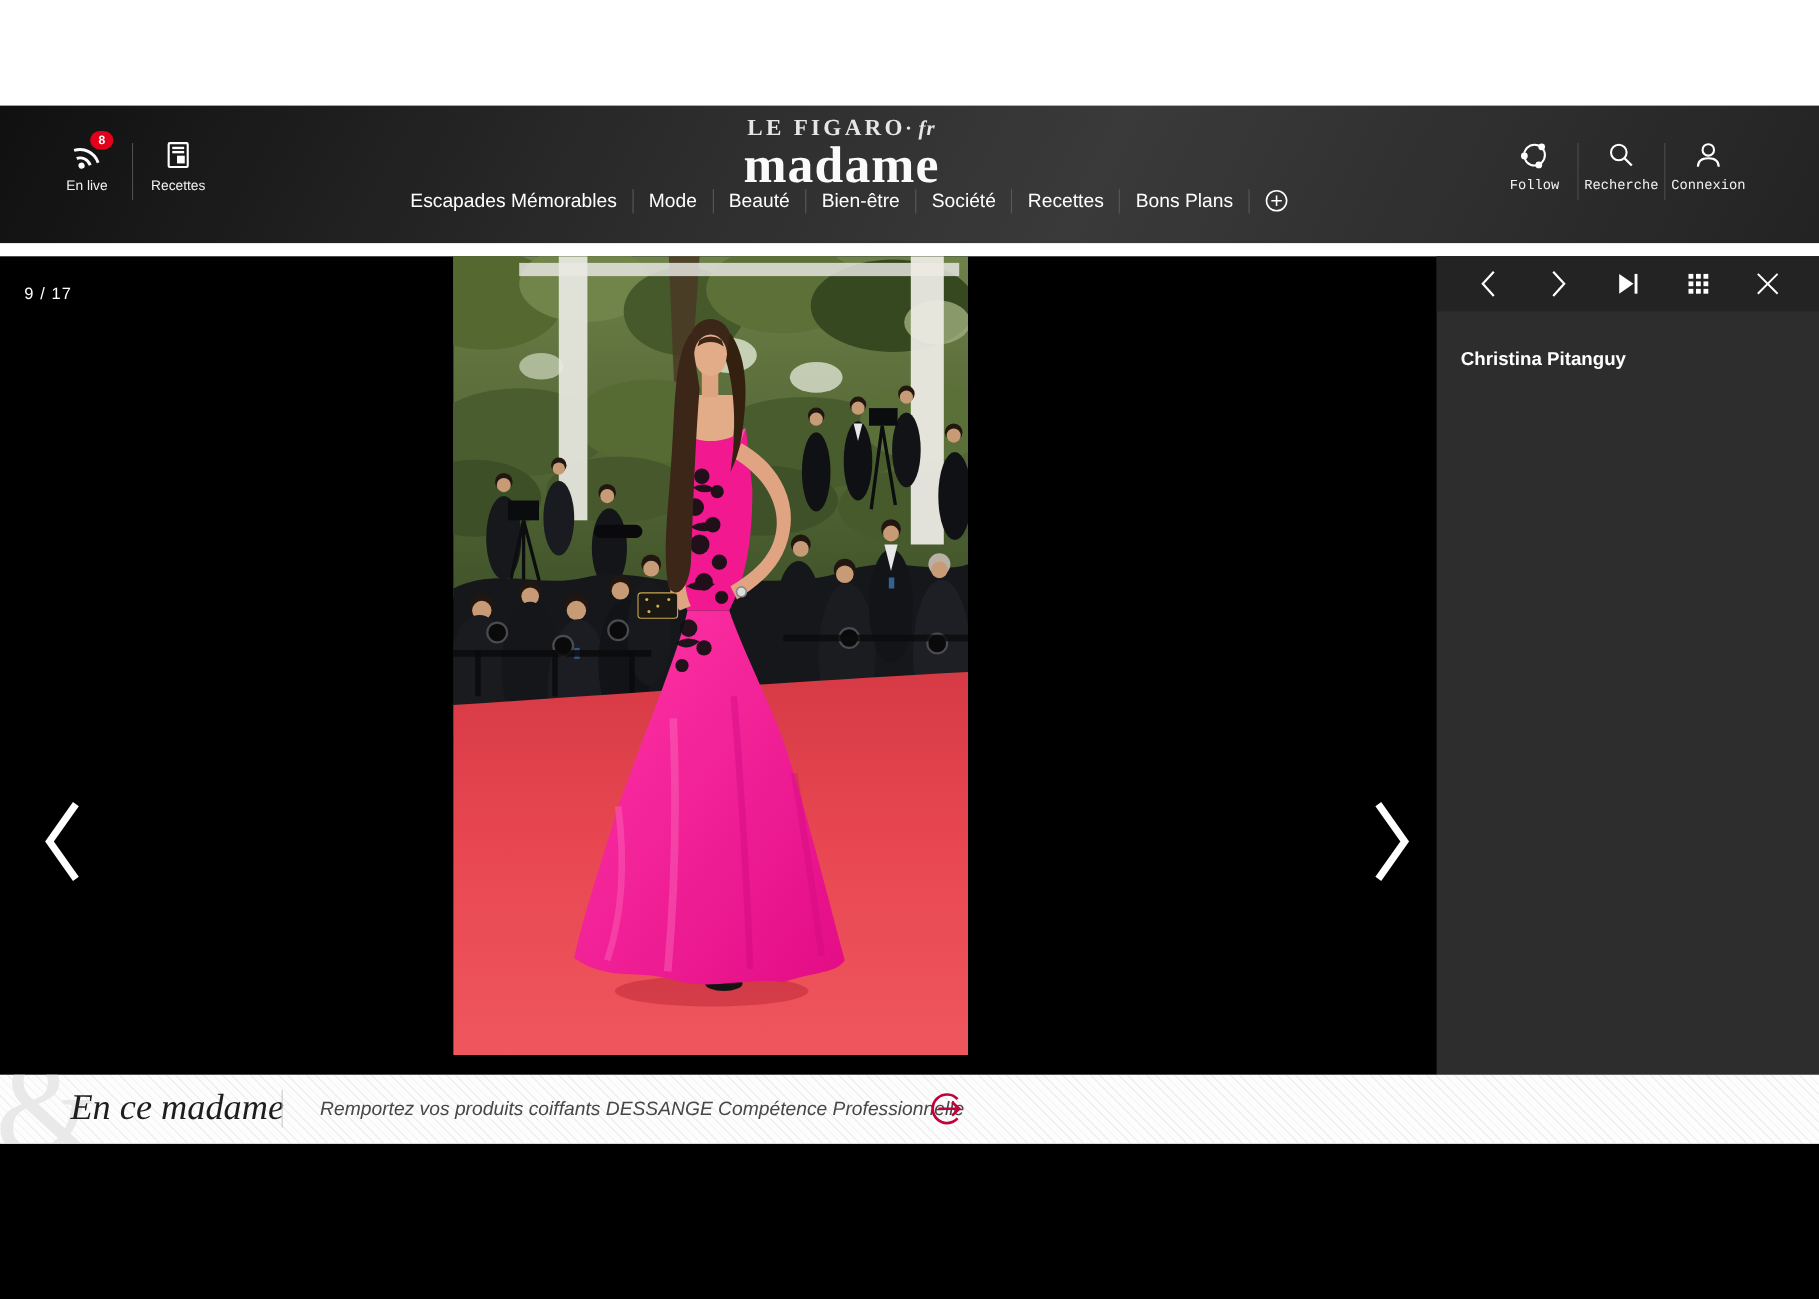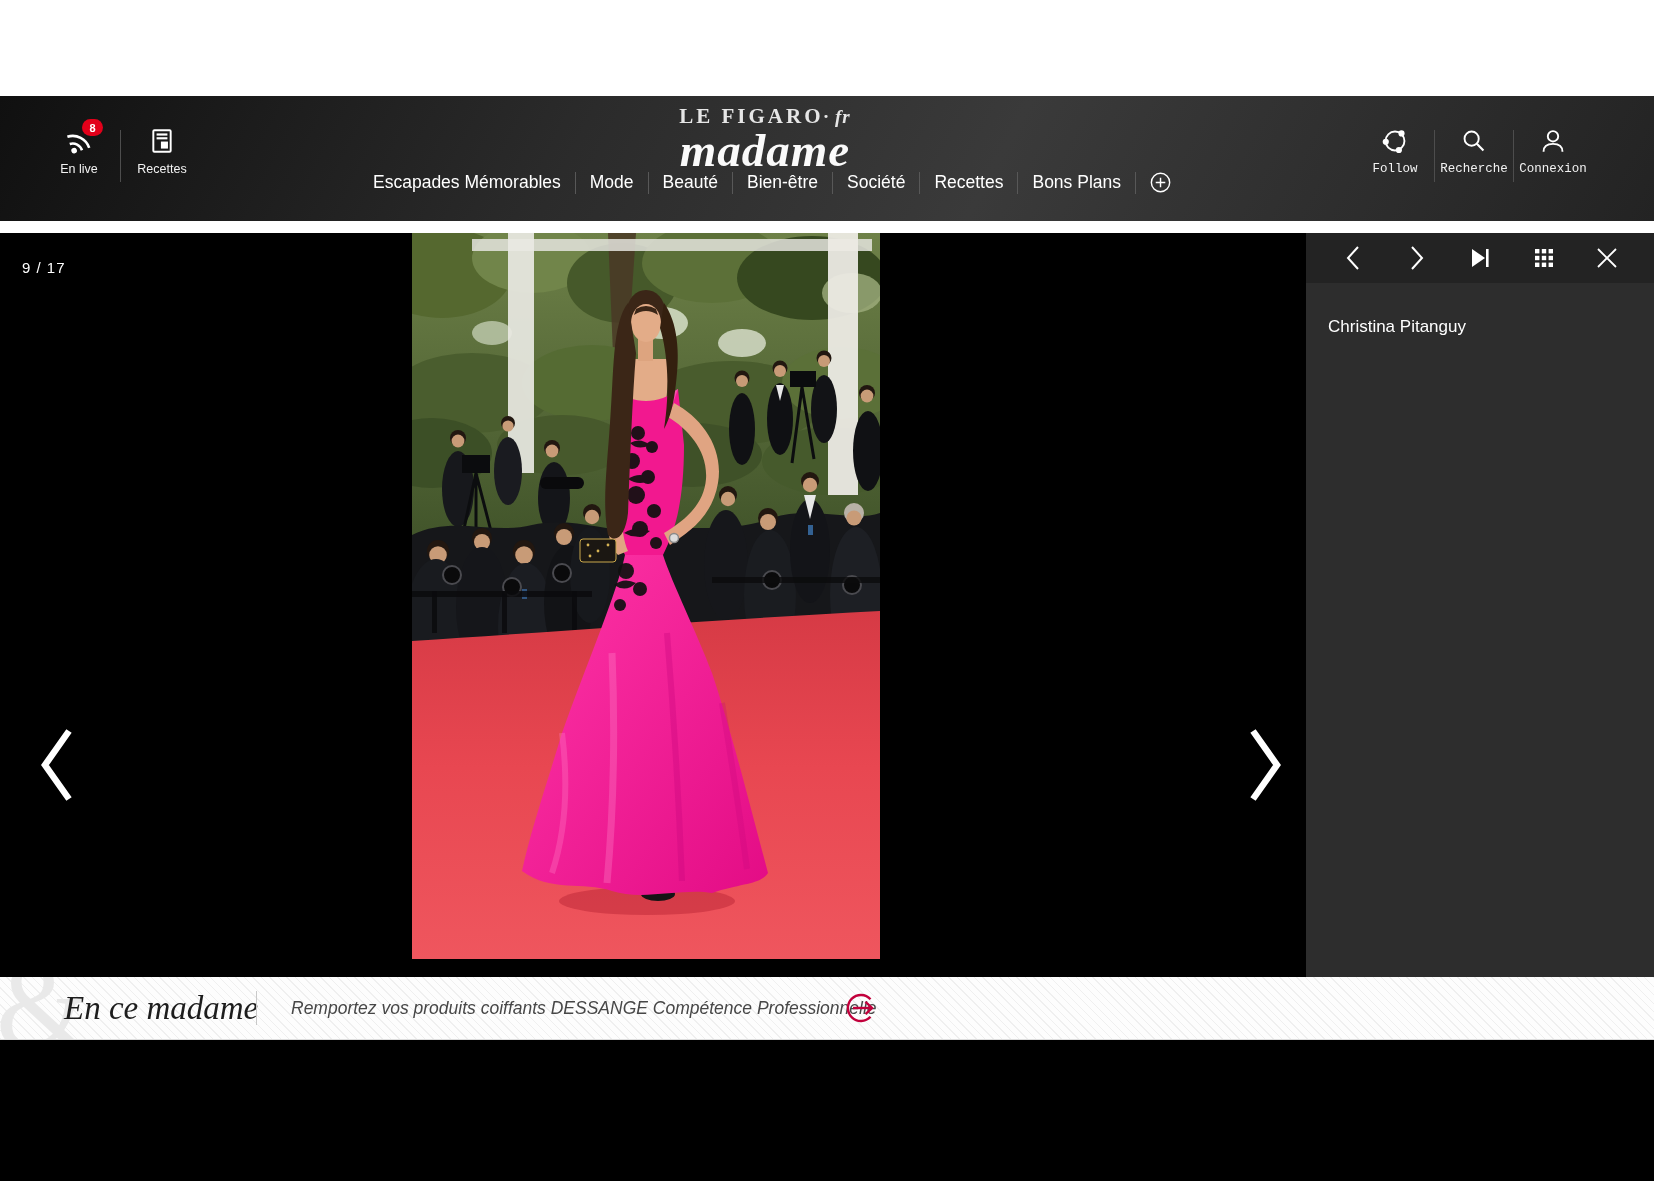--- a/index.html
+++ b/index.html
@@ -25,21 +25,21 @@
     background:#e2001a;color:#fff;font-size:11px;font-weight:bold;
     display:flex;align-items:center;justify-content:center;padding:0 2px;
   }
   .logo{position:absolute;left:765px;top:8px;transform:translateX(-50%);text-align:center;color:#eee;cursor:pointer;}
   .logo-top{
     font-family:"Liberation Serif",serif;font-weight:bold;font-size:21px;letter-spacing:3px;color:#e6e6e6;
     white-space:nowrap;
   }
   .logo-top .fr{font-style:italic;letter-spacing:1px;text-transform:lowercase;font-size:19px;}
   .logo-script{
-    font-family:"Liberation Serif",serif;font-style:italic;font-weight:bold;
+    font-family:"Liberation Serif",serif;font-weight:bold;
     font-size:47px;line-height:40px;color:#fafafa;margin-top:1px;letter-spacing:1px;
   }
   .main-nav{
     position:absolute;left:765px;top:74px;transform:translateX(-50%);
     display:flex;align-items:center;white-space:nowrap;text-align:center;
   }
   .nav-item{
     color:#fff;font-size:17.5px;padding:2px 14px;cursor:pointer;text-decoration:none;
   }
   .nav-sep{width:1px;height:22px;background:#5a5a5a;}
@@ -58,21 +58,21 @@
   
   .side-panel{
     position:absolute;right:0;top:0;width:348px;height:744px;background:#2d2d2d;
   }
   .side-controls{
     height:50px;background:#232323;display:flex;align-items:center;
     justify-content:space-between;padding:0 32px;
   }
   .ctrl-btn{cursor:pointer;display:flex;align-items:center;justify-content:center;width:30px;height:30px;}
   .side-caption{padding:34px 26px 0 22px;color:#e3e3e3;}
-  .caption-title{font-size:17px;font-weight:normal;color:#fff;margin:0 0 12px 0;}
+  .caption-title{font-size:17px;font-weight:bold;color:#fff;margin:0 0 12px 0;}
   .caption-text{font-size:15.5px;line-height:1.48;margin:0;color:#e0e0e0;}
   
   .moment-bar{
     position:absolute;left:0;top:977px;width:1654px;height:62px;
     background:
       repeating-linear-gradient(45deg,rgba(120,120,120,.10) 0 1px,transparent 1px 6px),
       #fdfdfd;
     border-bottom:1px solid #dcdcdc;overflow:hidden;
   }
   .amp{

